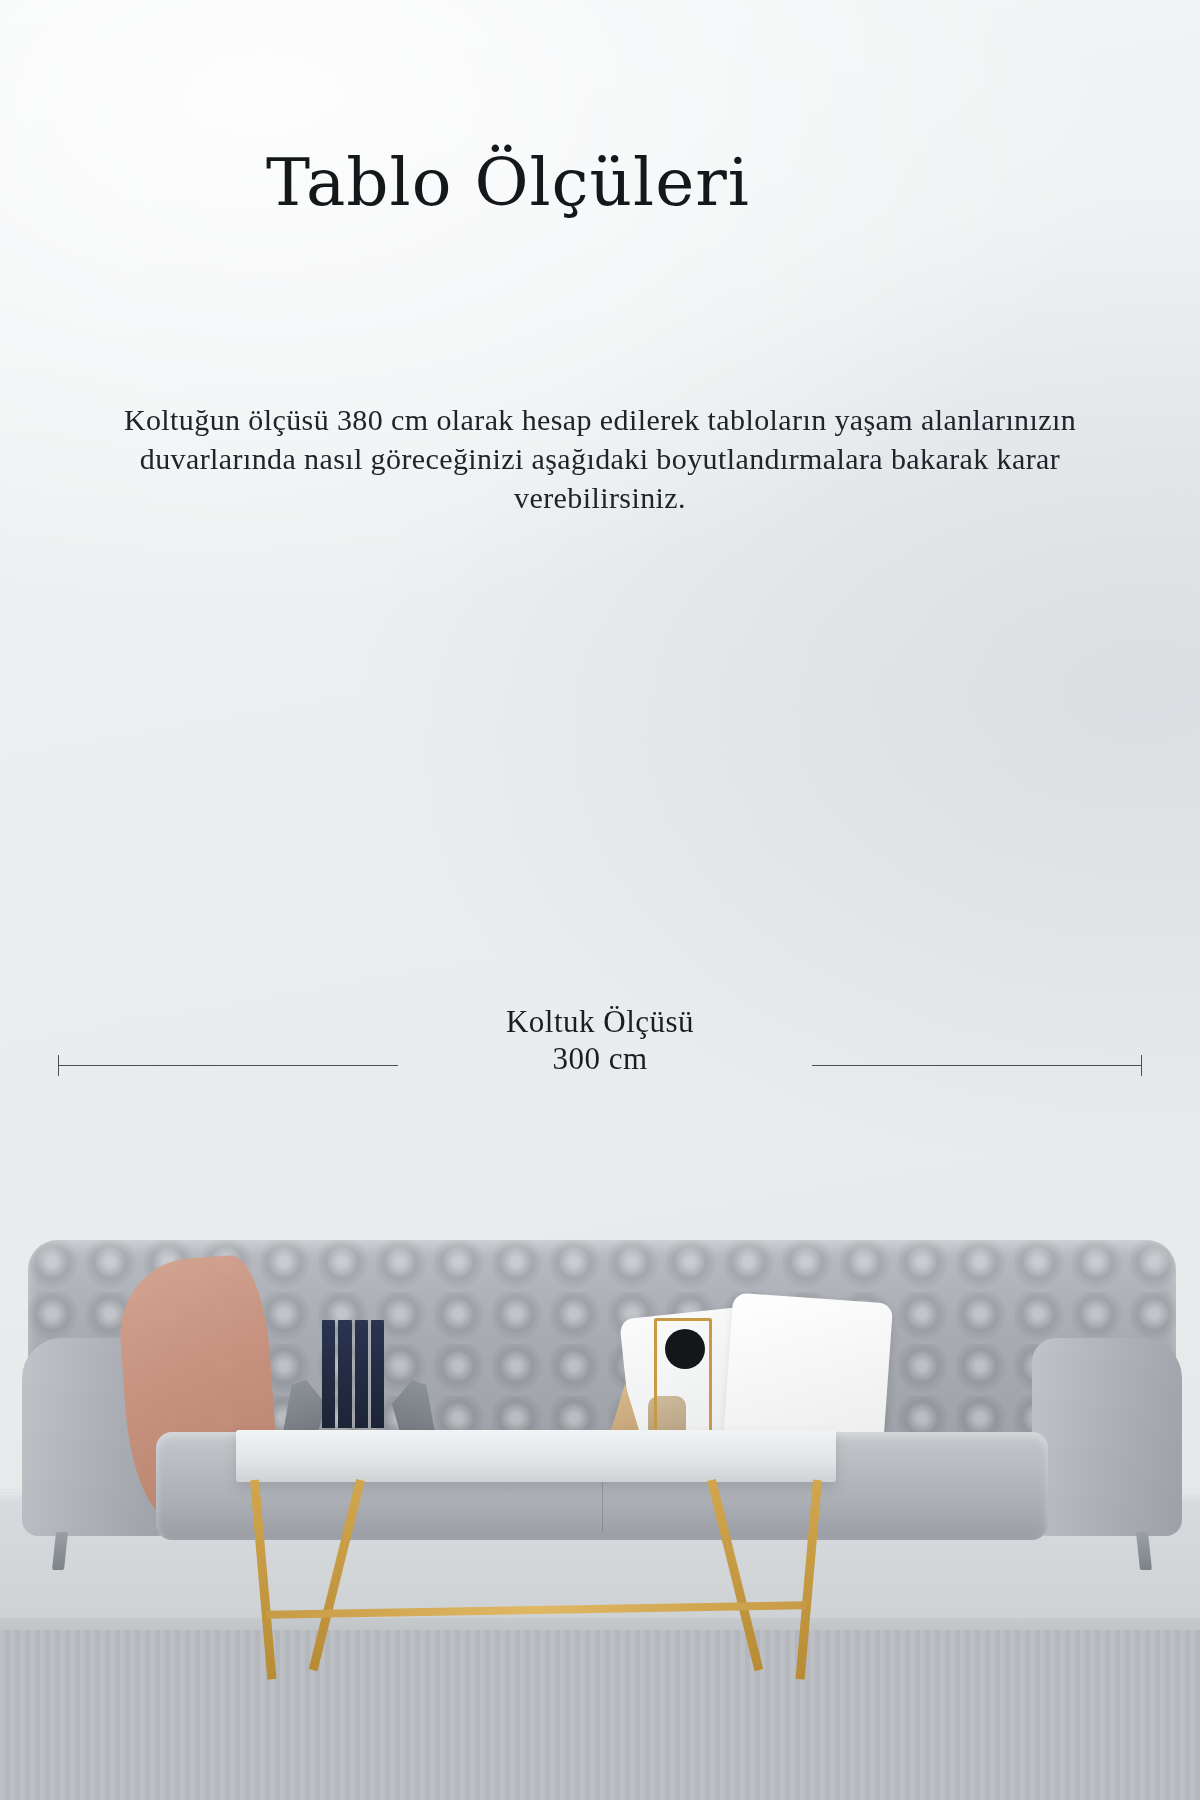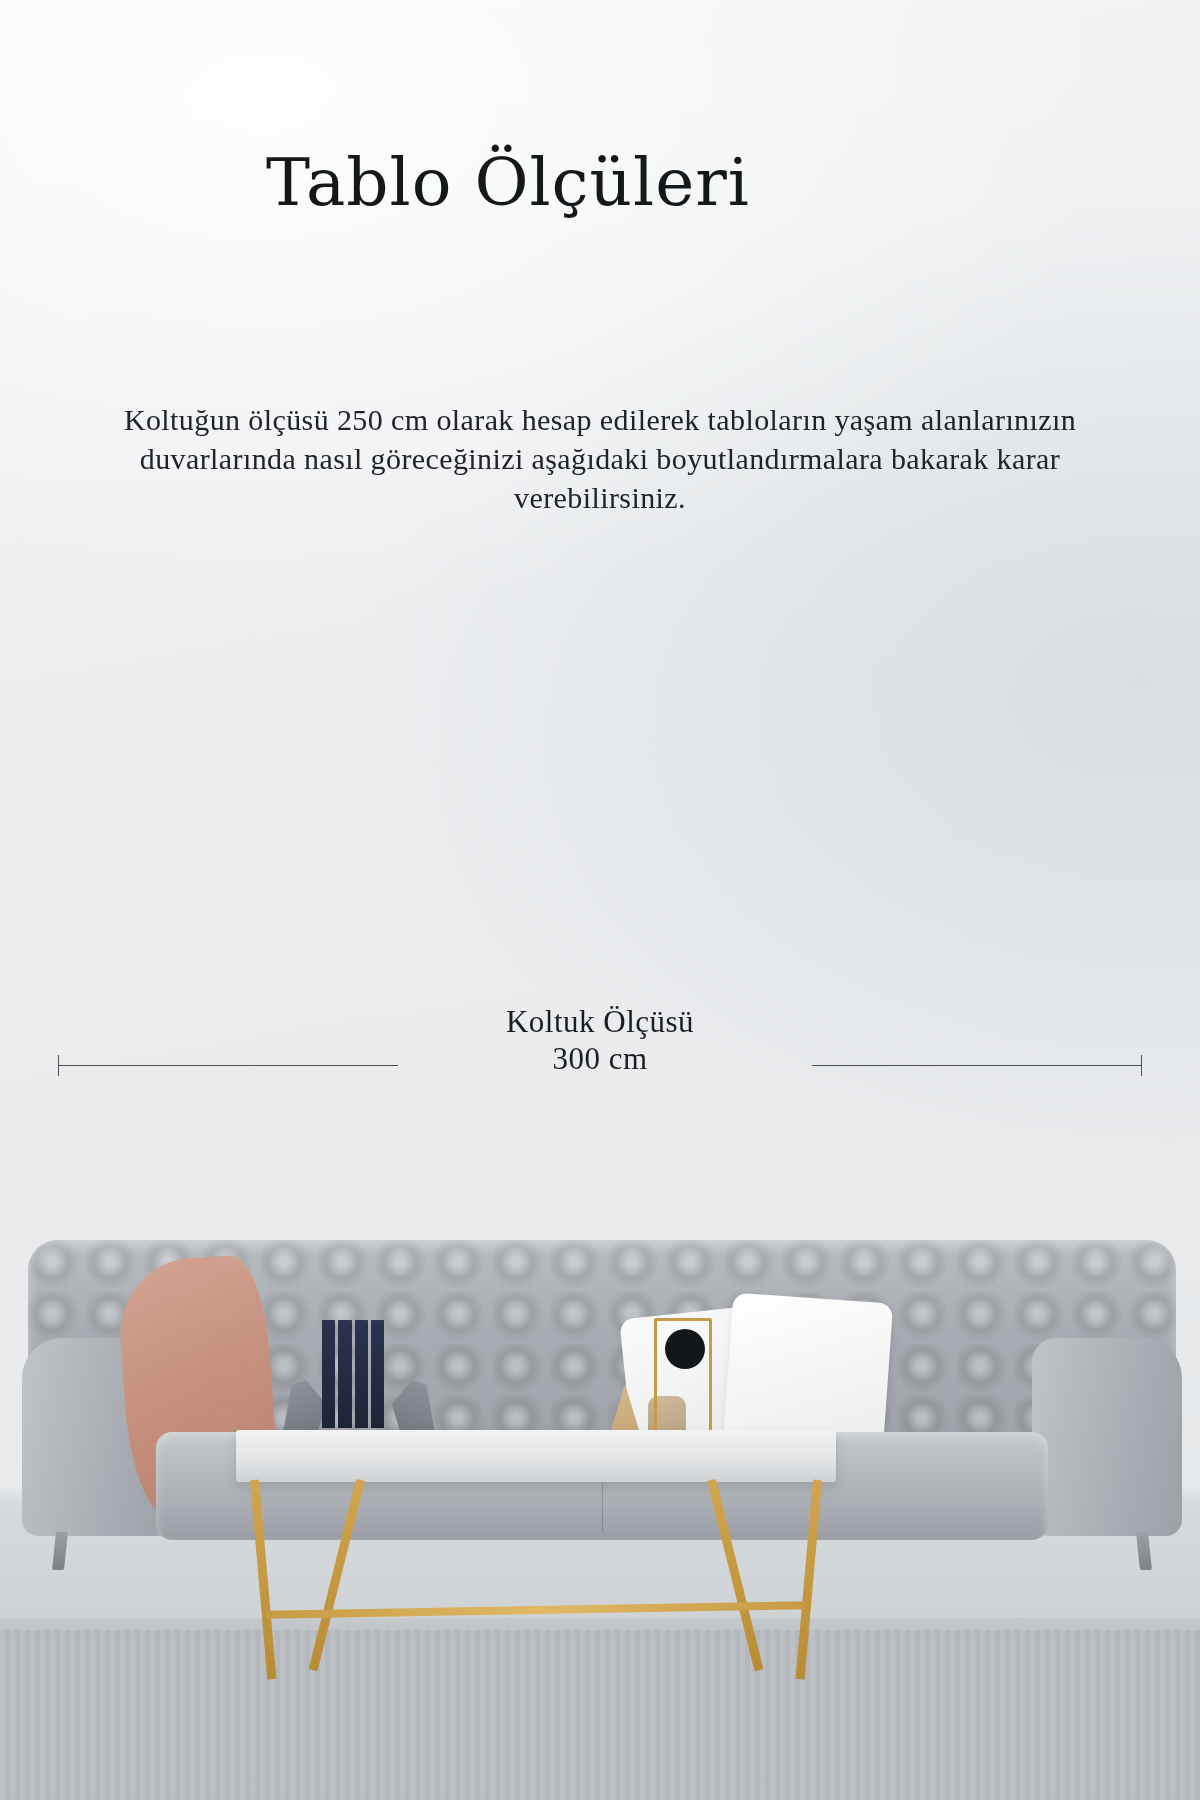--- a/index.html
+++ b/index.html
@@ -382,21 +382,21 @@
 </style>
 </head>
 <body>
 
 <div id="page">
 
   <div class="wall-shade"></div>
 
   <div class="title">Tablo Ölçüleri</div>
 
-  <div class="intro">Koltuğun ölçüsü 250 cm olarak hesap edilerek tabloların yaşam alanlarınızın duvarlarında nasıl göreceğinizi aşağıdaki boyutlandırmalara bakarak karar verebilirsiniz.</div>
+  <div class="intro">Koltuğun ölçüsü 380 cm olarak hesap edilerek tabloların yaşam alanlarınızın duvarlarında nasıl göreceğinizi aşağıdaki boyutlandırmalara bakarak karar verebilirsiniz.</div>
 
   <div class="frames">
 
     <div class="frame-wrap" id="f1">
       <div class="frame">
         <div class="mat" style="inset:6px"></div>
       </div>
       <div class="frame-label">17x23</div>
     </div>
 

